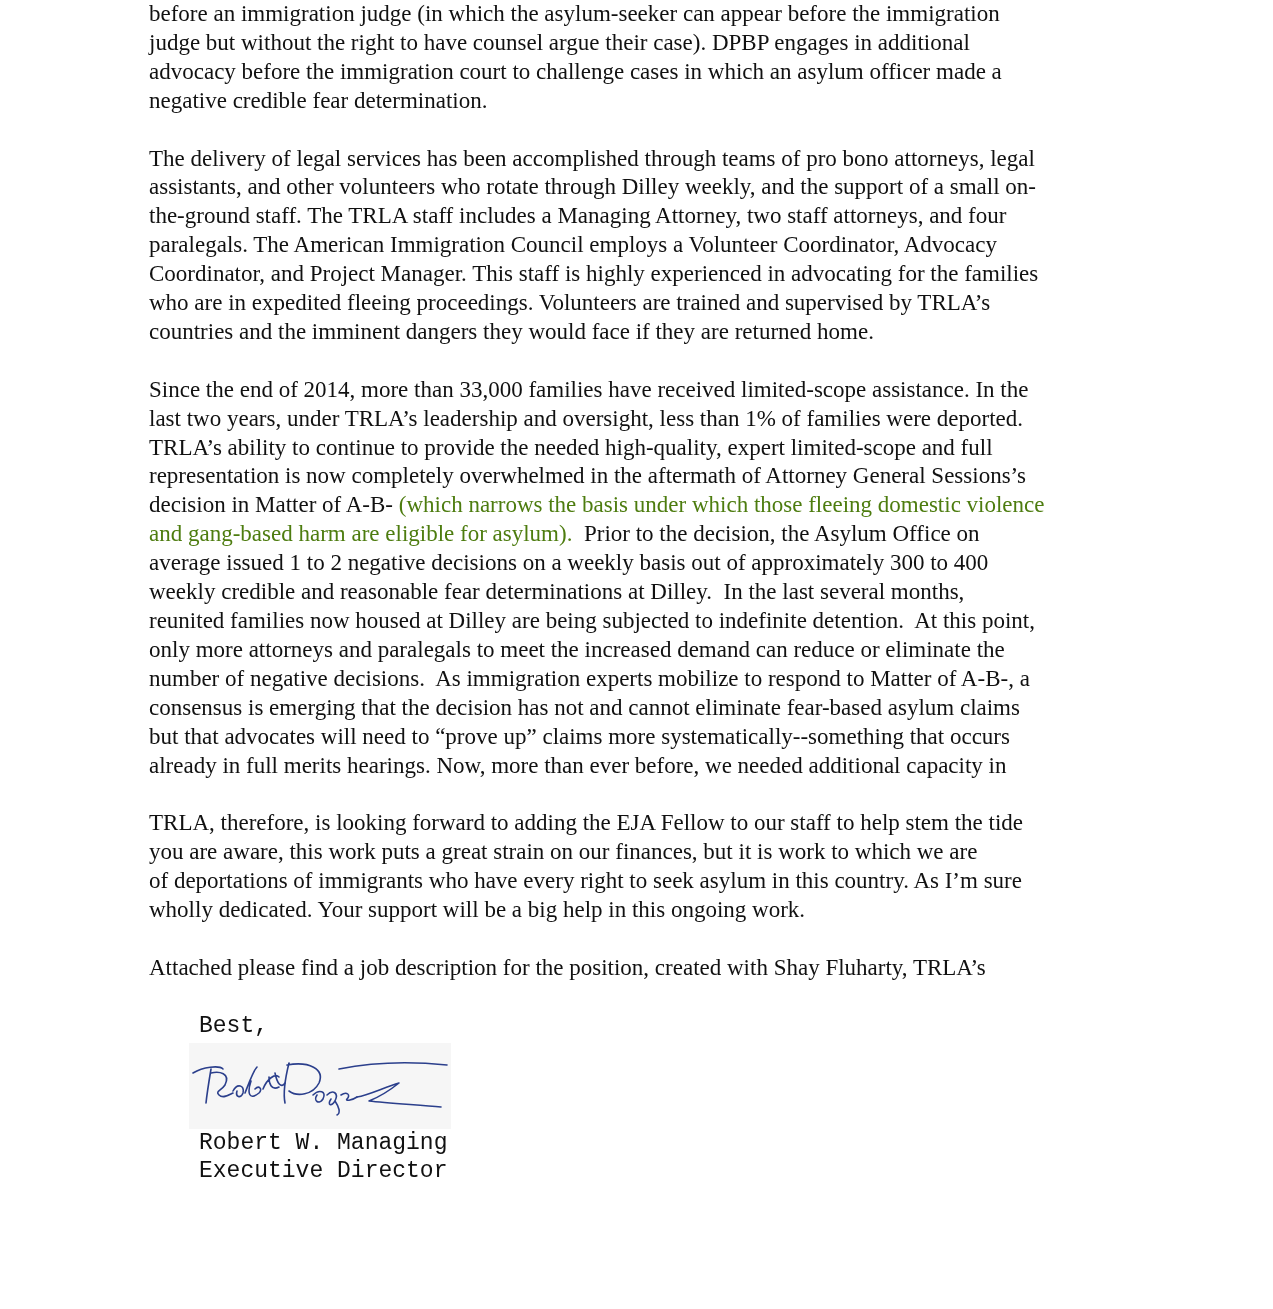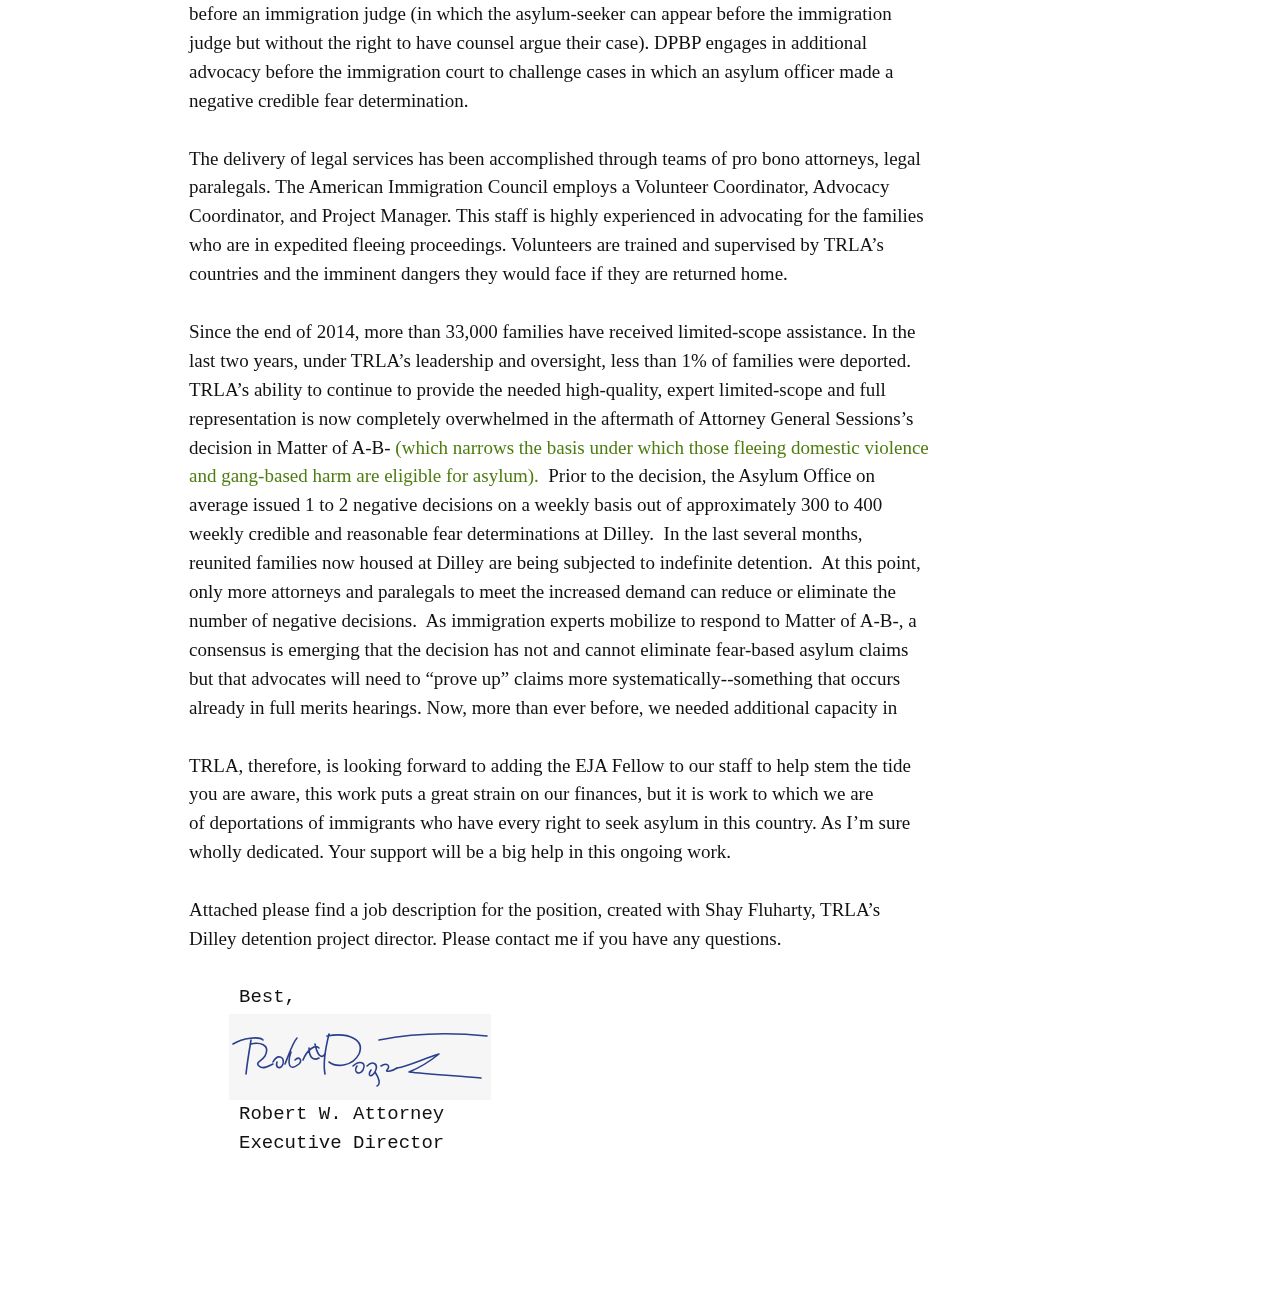--- a/index.html
+++ b/index.html
@@ -1,21 +1,20 @@
 <!DOCTYPE html>
 <html><head>
 <meta charset="utf-8">
 <style>
   html, body { margin: 0; padding: 0; background: #ffffff; }
   body { width: 1273px; height: 1309px; position: relative; overflow: hidden; }
   .page {
     position: absolute; left: 149px; top: 0; width: 980px;
-    font-family: "Liberation Serif", serif; font-size: 19px; line-height: 28.9px;
+    font-family: "Liberation Serif", serif; font-size: 23px; line-height: 28.9px;
     color: #111111;
-    margin-left: 40px;
   }
   .para { margin: 0 0 28.9px 0; }
   .grey { color: #4d7c0f; }
   .ital { }
   .closing { margin-left: 50px; font-family: Liberation Mono, monospace; }
   .sig-box {
     width: 262px; height: 86px; margin: 2px 0 0 40px;
     background: #f6f6f6; position: relative;
   }
   .sig-box svg { position: absolute; left: 0; top: 0; }
@@ -27,20 +26,22 @@
 
   <div class="para">
     <div>before an immigration judge (in which the asylum-seeker can appear before the immigration</div>
     <div>judge but without the right to have counsel argue their case). DPBP engages in additional</div>
     <div>advocacy before the immigration court to challenge cases in which an asylum officer made a</div>
     <div>negative credible fear determination.</div>
   </div>
 
   <div class="para">
     <div>The delivery of legal services has been accomplished through teams of pro bono attorneys, legal</div>
+    <div>assistants, and other volunteers who rotate through Dilley weekly, and the support of a small on-</div>
+    <div>the-ground staff.  The TRLA staff includes a Managing Attorney, two staff attorneys, and four</div>
     <div>paralegals. The American Immigration Council employs a Volunteer Coordinator, Advocacy</div>
     <div>Coordinator, and Project Manager. This staff is highly experienced in advocating for the families</div>
     <div>who are in expedited fleeing proceedings. Volunteers are trained and supervised by TRLA’s</div>
     <div>countries and the imminent dangers they would face if they are returned home.</div>
   </div>
 
   <div class="para">
     <div>Since the end of 2014, more than 33,000 families have received limited-scope assistance. In the</div>
     <div>last two years, under TRLA’s leadership and oversight, less than 1% of families were deported.</div>
     <div>TRLA’s ability to continue to provide the needed high-quality, expert limited-scope and full</div>
@@ -59,21 +60,20 @@
 
   <div class="para">
     <div>TRLA, therefore, is looking forward to adding the EJA Fellow to our staff to help stem the tide</div>
     <div>you are aware, this work puts a great strain on our finances, but it is work to which we are</div>
     <div>of deportations of immigrants who have every right to seek asylum in this country. As I’m sure</div>
     <div>wholly dedicated. Your support will be a big help in this ongoing work.</div>
   </div>
 
   <div class="para">
     <div>Attached please find a job description for the position, created with Shay Fluharty, TRLA’s</div>
-    <div>Dilley detention project director. Please contact me if you have any questions.</div>
   </div>
 
   <div class="closing">
     <div>Best,</div>
   </div>
 
   <div class="sig-box">
     <svg width="262" height="86" viewBox="0 0 262 86">
       <g fill="none" stroke="#2b3f8c" stroke-width="1.6" stroke-linecap="round" stroke-linejoin="round">
         <path d="M4 30 C 14 24, 30 22, 34 26"></path>
@@ -86,17 +86,17 @@
         <path d="M124 52 C 130 46, 138 48, 134 56 C 130 62, 124 58, 128 52"></path>
         <path d="M138 52 C 144 46, 150 50, 146 58 C 142 64, 138 62, 142 56 M146 58 C 150 64, 152 70, 148 72"></path>
         <path d="M152 52 C 158 48, 162 52, 158 56 C 156 58, 162 58, 168 54"></path>
         <path d="M168 54 C 180 52, 196 44, 210 40 C 200 48, 190 54, 180 58 C 198 60, 230 62, 252 64"></path>
         <path d="M150 26 C 180 20, 220 18, 258 22"></path>
       </g>
     </svg>
   </div>
 
   <div class="closing">
-    <div>Robert W. Attorney</div>
+    <div>Robert W. Managing</div>
     <div>Executive Director</div>
   </div>
 
 </div>
 
 </body></html>

